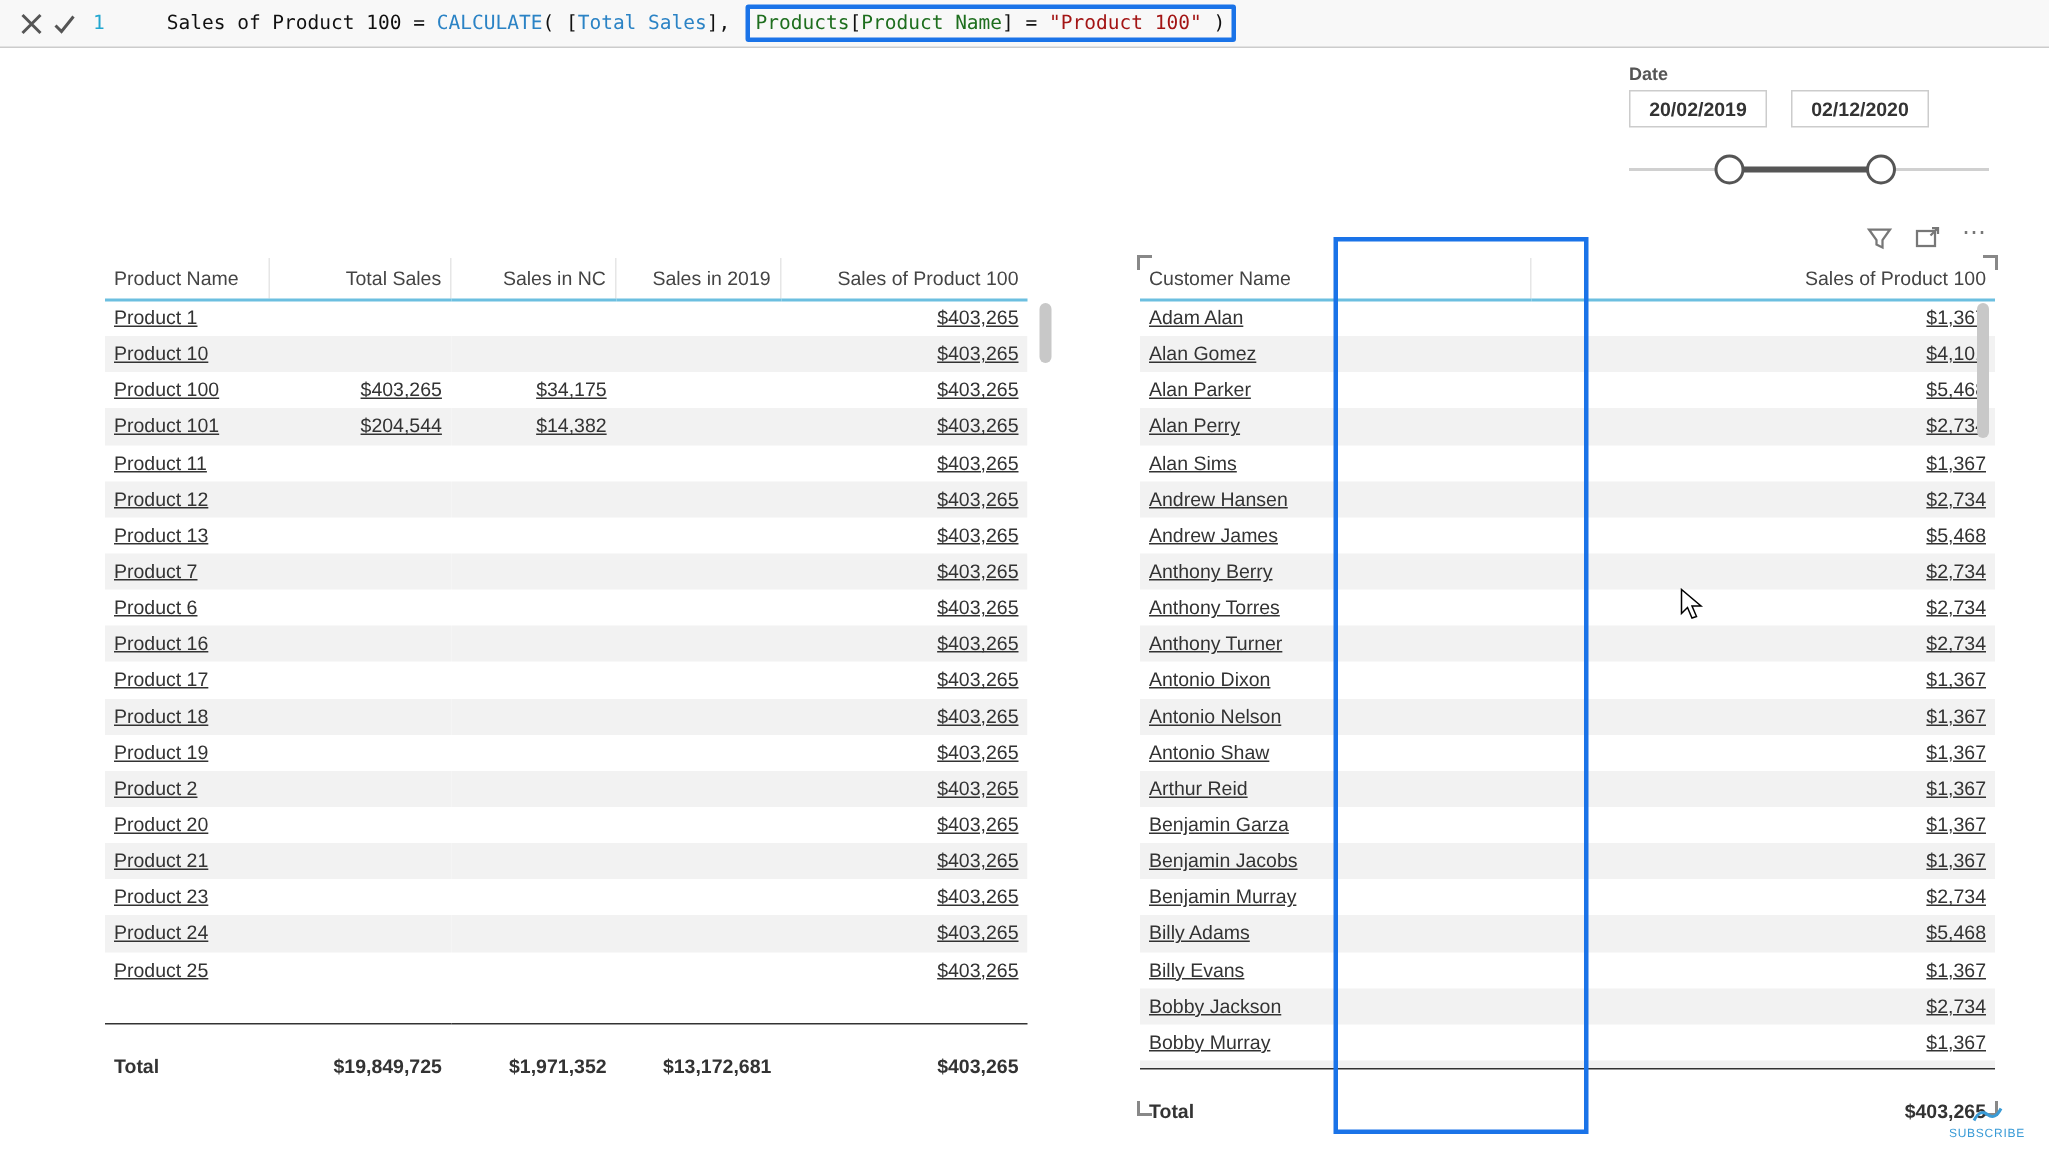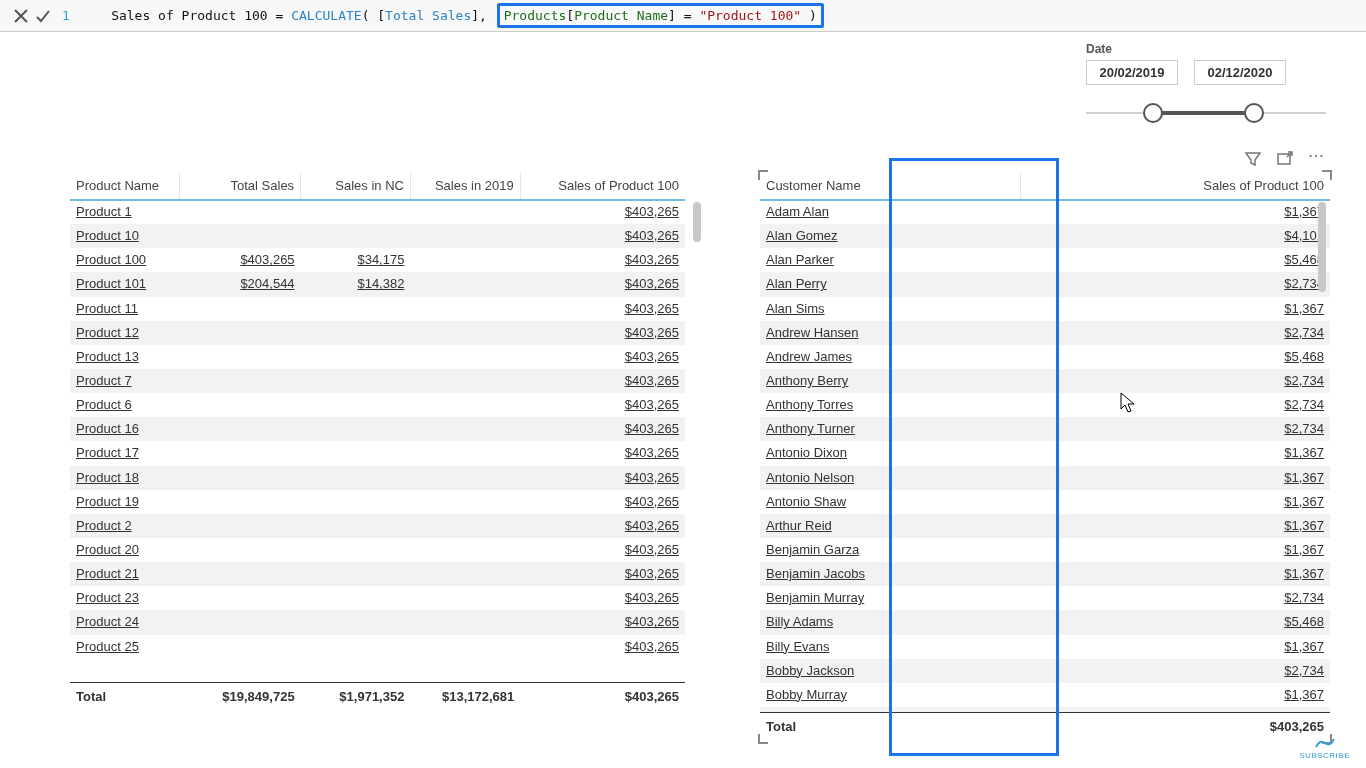--- a/index.html
+++ b/index.html
@@ -145,21 +145,21 @@
   .matrix td {
     padding: 2px 6px;
     line-height: 1.55;
     white-space: nowrap;
   }
   .matrix tbody tr:nth-child(even) td { background: #f2f2f2; }
   .matrix .num { text-align: right; }
   .matrix tfoot td {
     border-top: 1px solid #333;
     font-weight: bold;
-    padding-top: 4px;
+    padding-top: 18px;
   }
   .tbl-scroll { position: absolute; top: 28px; bottom: 30px; left: 0; right: 0; overflow: hidden; text-decoration: underline; }
   .tbl-head-wrap { height: 28px; }
   .tbl-foot-wrap { position: absolute; bottom: 0; left: 0; right: 0; height: 30px; }
   .tbody-inner { height: 100%; overflow-y: hidden; }
   .vscroll {
     position: absolute;
     right: -18px;
     top: 30px;
     bottom: 30px;

